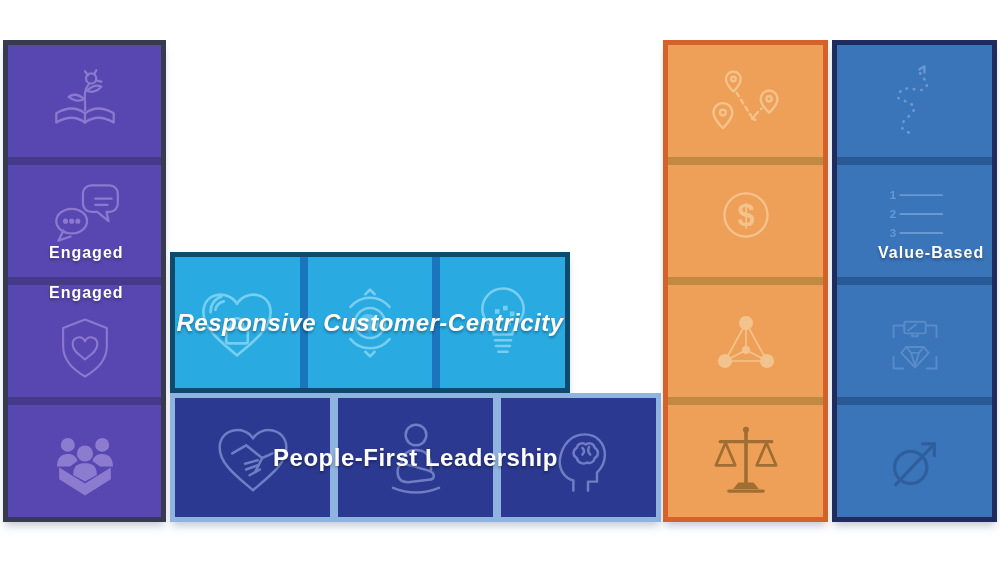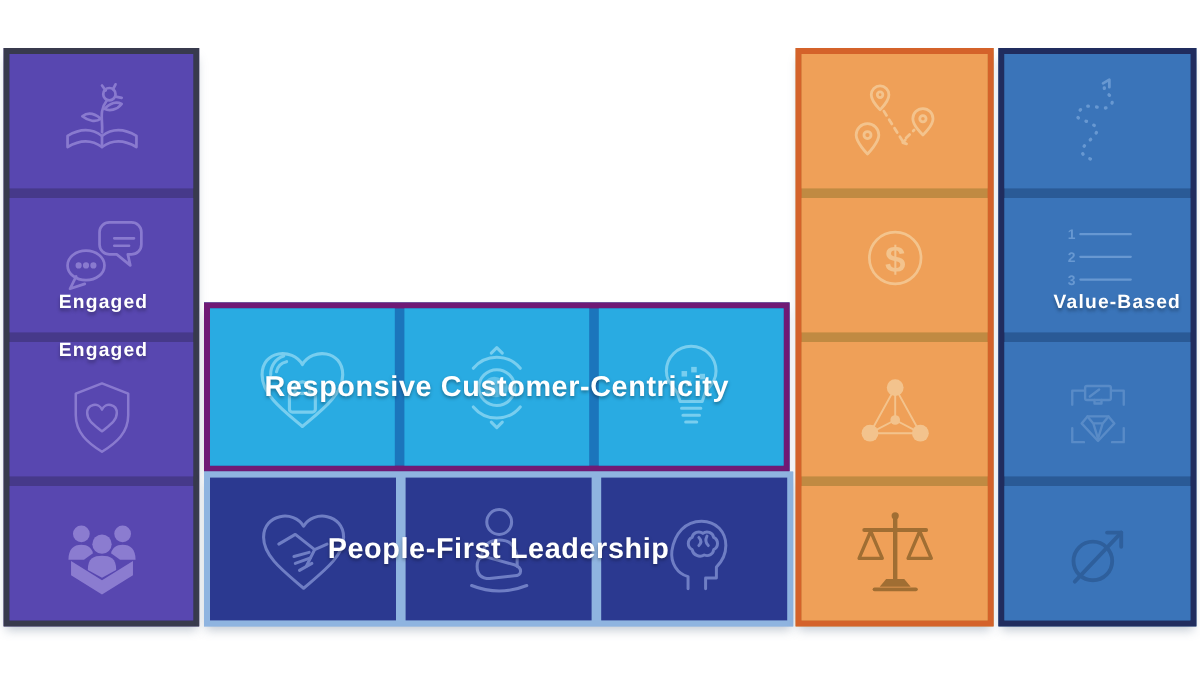--- a/index.html
+++ b/index.html
@@ -11,21 +11,21 @@
   .cells { display:flex; width:100%; height:100%; gap:8px; }
   .cells.v { flex-direction:column; }
   .cells.h { flex-direction:row; }
   .cell { flex:1; display:flex; align-items:center; justify-content:center; overflow:hidden; }
 
   
   .col-purple { left:3px; top:40px; width:163px; height:482px; border:5px solid #383A4D; background:#46398A; color:#8E7FD2; }
   .col-purple .cell { background:#5847B0; }
 
   
-  .row-cyan { left:170px; top:252px; width:488px; height:141px; border:5px solid #701a75; background:#1B75BC; color:#7FD1F1; }
+  .row-cyan { left:170px; top:252px; width:400px; height:141px; border:5px solid #0c4a6e; background:#1B75BC; color:#7FD1F1;font-style:italic; }
   .row-cyan .cell { background:#29ABE2; }
 
   
   .row-navy { left:170px; top:393px; width:491px; height:129px; border:5px solid #8FB4E0; background:#8FB4E0; color:#7584C9; }
   .row-navy .cell { background:#2B3990; }
 
   
   .col-orange { left:663px; top:40px; width:165px; height:482px; border:5px solid #D4622A; background:#C08A42; color:#F4C792; }
   .col-orange .cell { background:#EFA058; }
 

